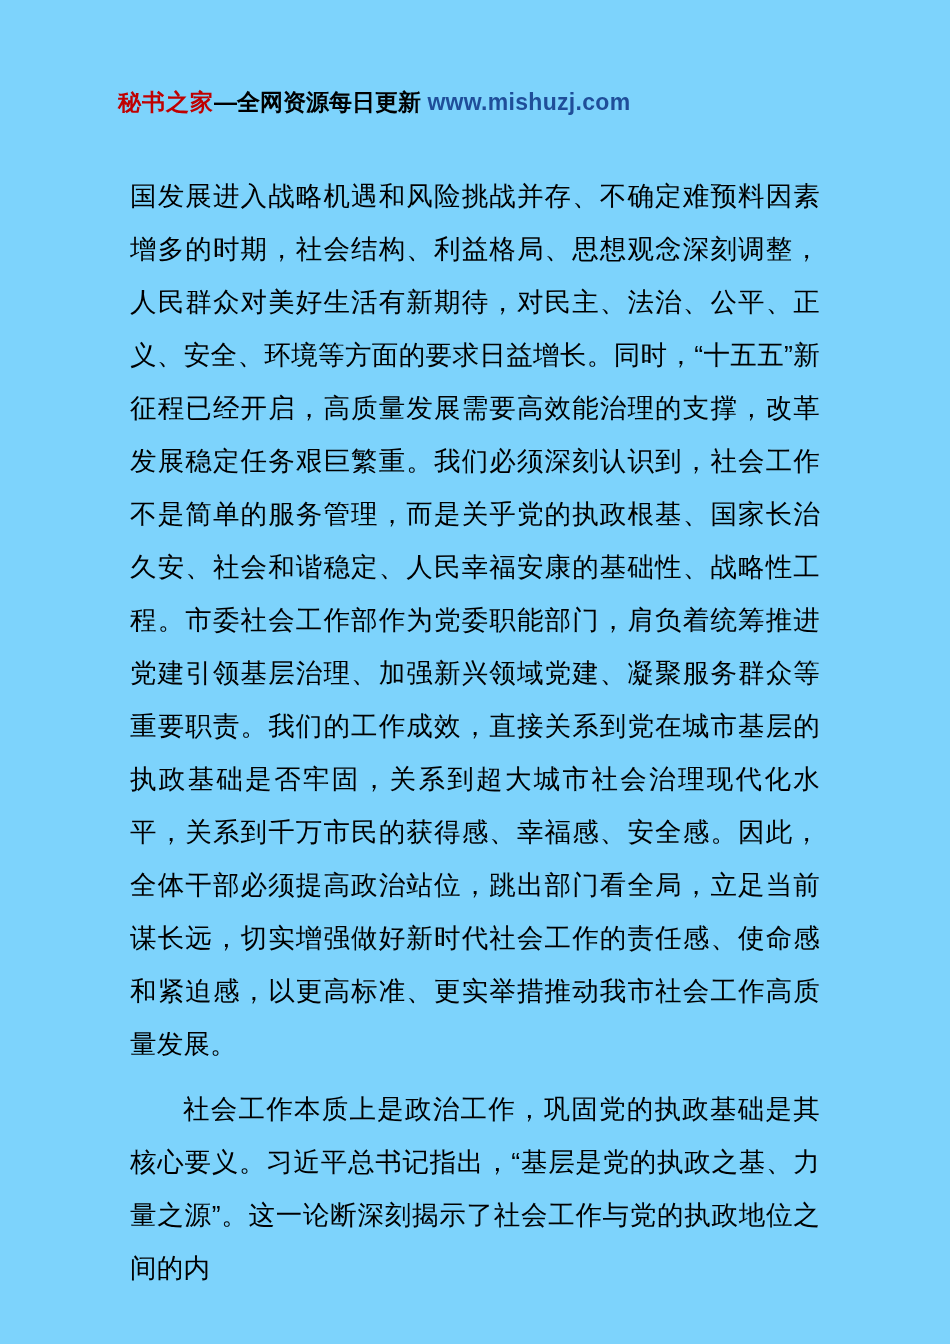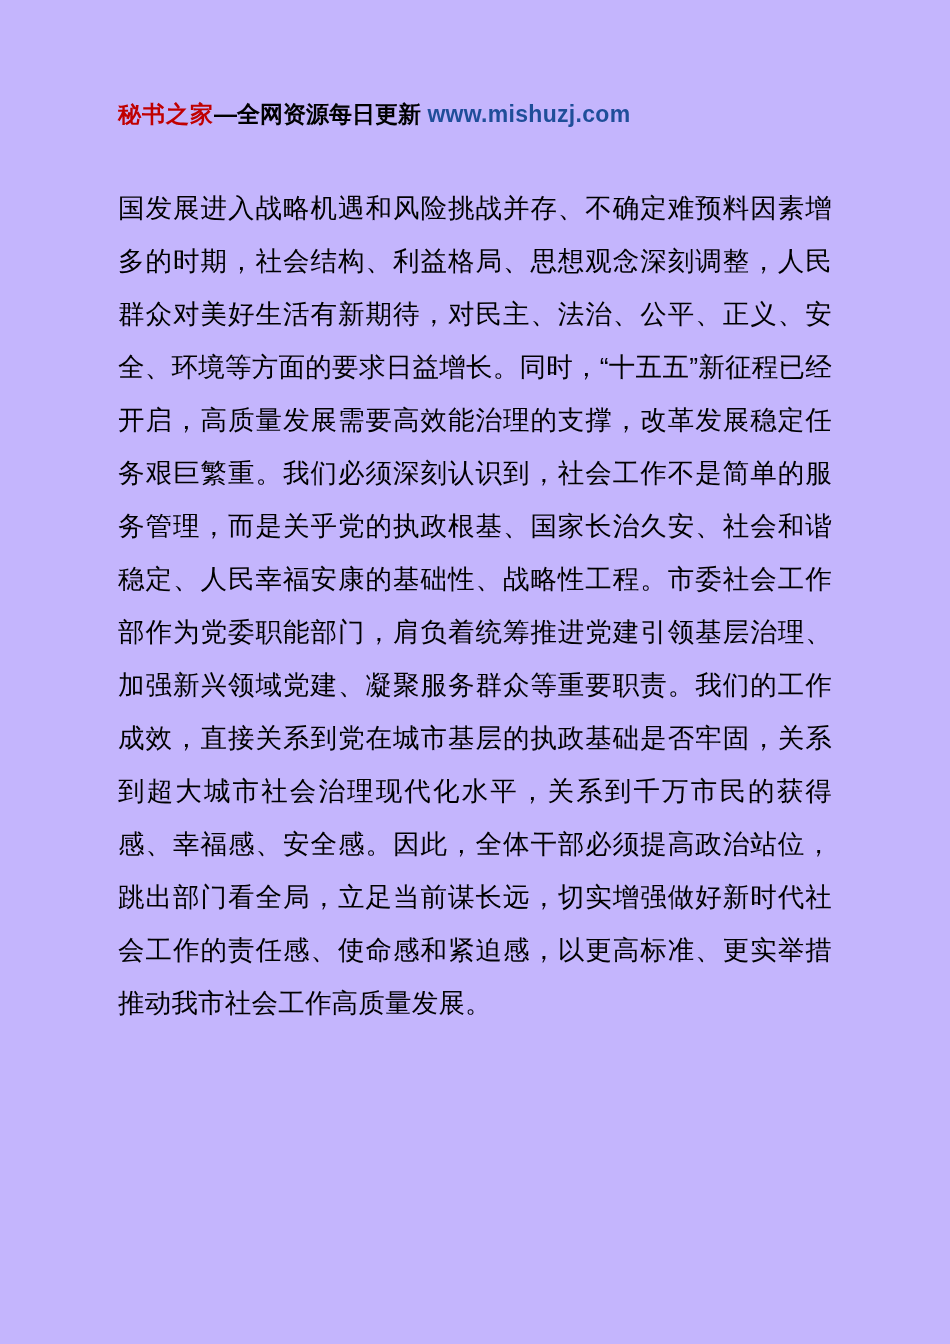--- a/index.html
+++ b/index.html
@@ -10,23 +10,23 @@
   body {
     width: 950px;
     height: 1344px;
     font-family: "Liberation Sans", sans-serif;
     -webkit-font-smoothing: antialiased;
   }
   .page {
     position: relative;
     width: 950px;
     height: 1344px;
-    background: #c4b5fd;
+    background: #7dd3fc;
     box-sizing: border-box;
-    padding: 12px 118px;
+    padding: 0 118px;
   }
   .header {
     padding-top: 88px;
     font-size: 23px;
     line-height: 1.3;
     white-space: nowrap;
     font-weight: bold;
   }
   .header .brand {
     color: #c00000;
@@ -45,33 +45,34 @@
   .body-text {
     margin-top: 52px;
     font-size: 26.5px;
     line-height: 53px;
     color: #000000;
     text-align: justify;
     text-justify: inter-ideograph;
     letter-spacing: 0.2px;
   }
   .body-text p {
-    margin: 0;
+    margin: 12px;
     text-indent: 0;
   }
   .body-text p.indent {
     text-indent: 2em;
   }
 </style>
 </head>
 <body>
 
 <div class="page">
 
   <div class="header">
     <span class="brand">秘书之家</span><span class="tagline">—全网资源每日更新 </span><span class="url">www.mishuzj.com</span>
   </div>
 
   <div class="body-text">
     <p>国发展进入战略机遇和风险挑战并存、不确定难预料因素增多的时期，社会结构、利益格局、思想观念深刻调整，人民群众对美好生活有新期待，对民主、法治、公平、正义、安全、环境等方面的要求日益增长。同时，“十五五”新征程已经开启，高质量发展需要高效能治理的支撑，改革发展稳定任务艰巨繁重。我们必须深刻认识到，社会工作不是简单的服务管理，而是关乎党的执政根基、国家长治久安、社会和谐稳定、人民幸福安康的基础性、战略性工程。市委社会工作部作为党委职能部门，肩负着统筹推进党建引领基层治理、加强新兴领域党建、凝聚服务群众等重要职责。我们的工作成效，直接关系到党在城市基层的执政基础是否牢固，关系到超大城市社会治理现代化水平，关系到千万市民的获得感、幸福感、安全感。因此，全体干部必须提高政治站位，跳出部门看全局，立足当前谋长远，切实增强做好新时代社会工作的责任感、使命感和紧迫感，以更高标准、更实举措推动我市社会工作高质量发展。</p>
+    <p class="indent">社会工作本质上是政治工作，巩固党的执政基础是其核心要义。习近平总书记指出，“基层是党的执政之基、力量之源”。这一论断深刻揭示了社会工作与党的执政地位之间的内</p>
   </div>
 
 </div>
 
 </body></html>

